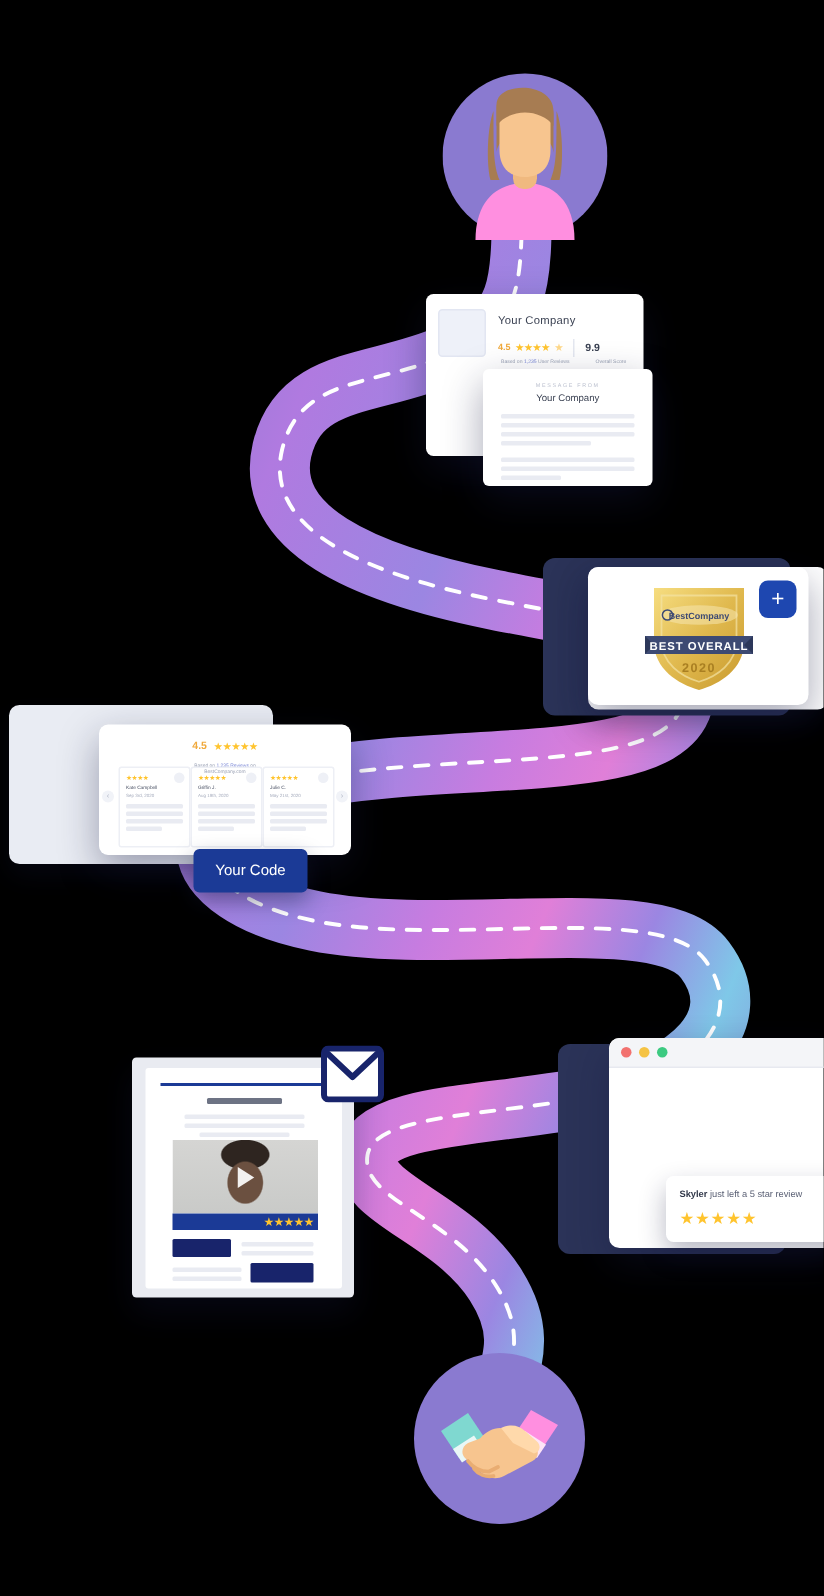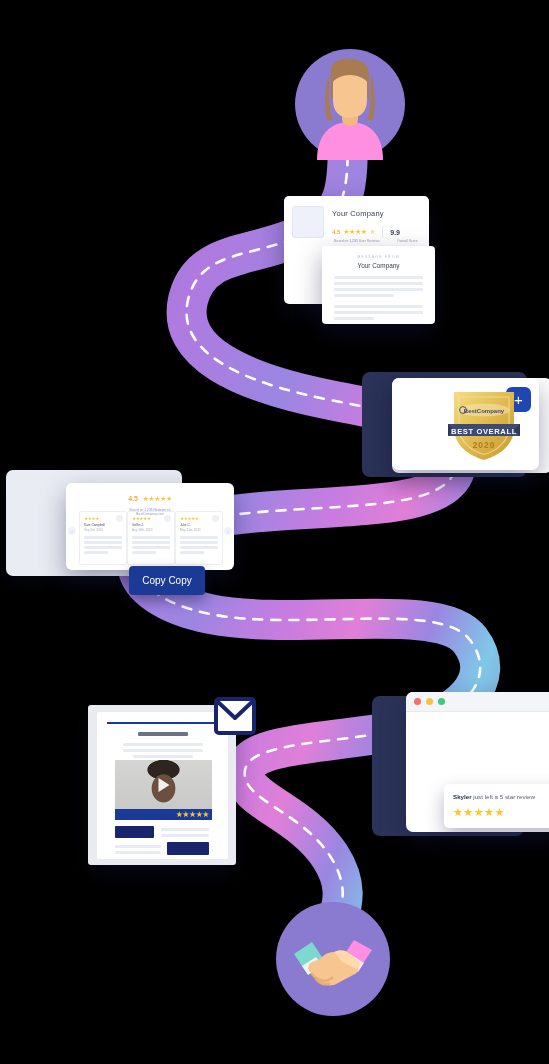--- a/index.html
+++ b/index.html
@@ -35,21 +35,21 @@
   .skel{position:absolute;background:#e9ebf2;border-radius:1px;height:2.6px;}
 
   
   #badge-shadow{left:362px;top:372px;width:165px;height:105px;}
   #badge-card-back{left:348px;top:378px;width:160px;height:95px;background:#fff;border-radius:7px;
         box-shadow:0 8px 20px rgba(20,24,60,.25);}
   #badge-card{left:348px;top:378px;width:147px;height:92px;border-radius:7px;}
   #badge-plus{position:absolute;left:114px;top:9px;width:25px;height:25px;background:#1e47b0;
         border-radius:6px;color:#fff;font-size:15px;display:flex;align-items:center;
         justify-content:center;line-height:1;}
-  .shield-wrap{position:absolute;left:56px;top:10px;width:72px;height:74px;text-align:center;}
+  .shield-wrap{position:absolute;left:38px;top:10px;width:72px;height:74px;text-align:center;}
 
   
   #reviews-shadow{left:6px;top:470px;width:176px;height:106px;background:#e9ecf3;border-radius:7px;
         box-shadow:0 8px 18px rgba(20,24,60,.25);}
   #reviews-card{left:22px;top:483px;width:168px;height:87px;border-radius:6px;}
   #reviews-summary{position:absolute;width:100%;top:6px;text-align:center;}
   .rev-score{font-size:7px;color:#f0a93c;font-weight:bold;vertical-align:middle;}
   .rev-stars{font-size:7px;color:#ffc42e;letter-spacing:-.4px;vertical-align:middle;}
   .rev-sub{display:block;font-size:3.3px;color:#9aa1b4;margin-top:1px;}
   .rev-col{position:absolute;top:28px;width:46px;height:52px;border:1px solid #edeff5;border-radius:2px;}
@@ -250,21 +250,21 @@
       <span class="rev-av"></span>
       <span class="cname">Julie C.</span>
       <span class="cdate">May 21st, 2020</span>
       <span class="skel" style="left:4px;top:24px;width:38px;"></span>
       <span class="skel" style="left:4px;top:29px;width:38px;"></span>
       <span class="skel" style="left:4px;top:34px;width:38px;"></span>
       <span class="skel" style="left:4px;top:39px;width:24px;"></span>
     </div>
   </div>
 
-  <div class="node" id="copy-code">Copy Copy</div>
+  <div class="node" id="copy-code">Your Code</div>
 
   <div class="shadowcard" id="browser-shadow"></div>
   <div class="card" id="browser">
     <div id="browser-bar">
       <span class="dot" style="background:#f2716f;"></span>
       <span class="dot" style="background:#f5c344;"></span>
       <span class="dot" style="background:#3cca81;"></span>
     </div>
   </div>
 

